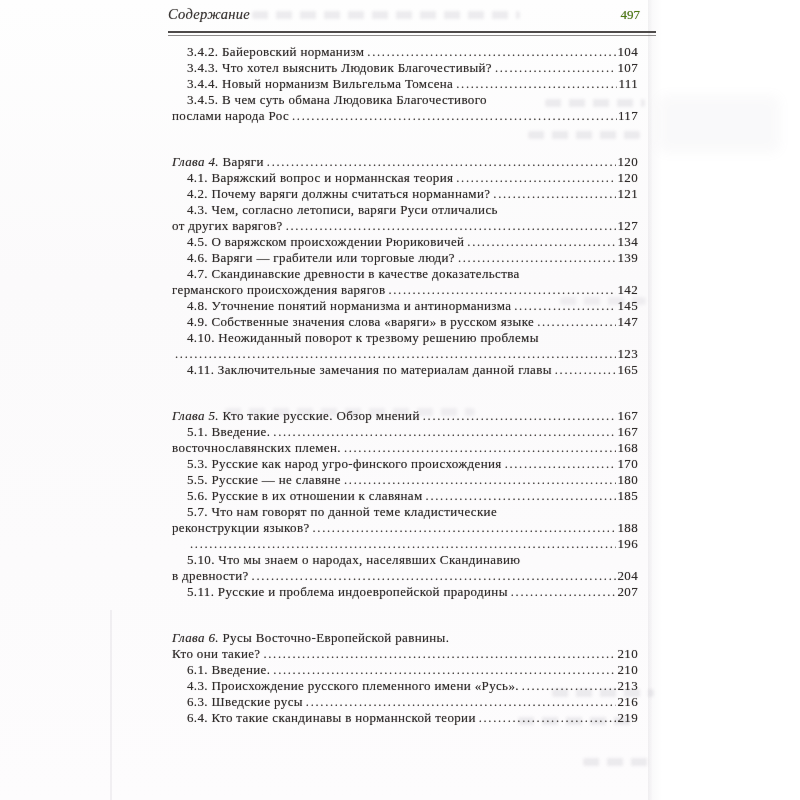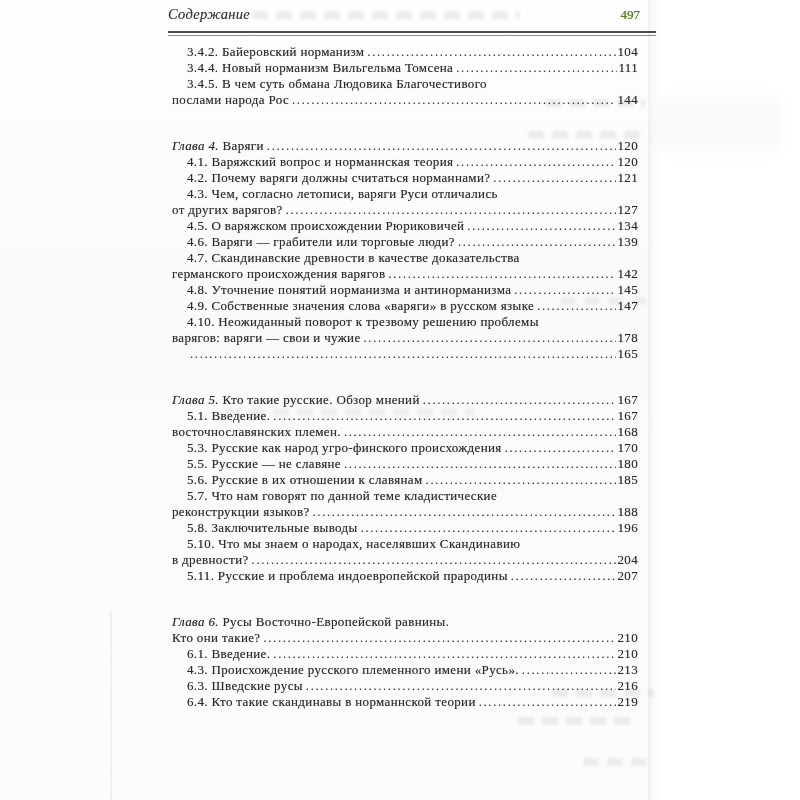--- a/index.html
+++ b/index.html
@@ -139,31 +139,36 @@
     <div class="r2"></div>
   </div>
 
   <div class="toc" id="toc">
       <div class="row ind">
         <span class="txt">3.4.2. Байеровский норманизм</span>
         <span class="leader"></span>
         <span class="pg">104</span>
       </div>
       <div class="row ind">
+        <span class="txt">3.4.3. Что хотел выяснить Людовик Благочестивый?</span>
+        <span class="leader"></span>
+        <span class="pg">107</span>
+      </div>
+      <div class="row ind">
         <span class="txt">3.4.4. Новый норманизм Вильгельма Томсена</span>
         <span class="leader"></span>
         <span class="pg">111</span>
       </div>
       <div class="row ind">
         <span class="txt">3.4.5. В чем суть обмана Людовика Благочестивого</span>
       </div>
       <div class="row">
         <span class="txt">послами народа Рос</span>
         <span class="leader"></span>
-        <span class="pg">144</span>
+        <span class="pg">117</span>
       </div>
       <div class="row gap">
         <span class="chap">Глава 4.&nbsp;</span>
         <span class="txt">Варяги</span>
         <span class="leader"></span>
         <span class="pg">120</span>
       </div>
       <div class="row ind">
         <span class="txt">4.1. Варяжский вопрос и норманнская теория</span>
         <span class="leader"></span>
@@ -207,25 +212,25 @@
       </div>
       <div class="row ind">
         <span class="txt">4.9. Собственные значения слова «варяги» в русском языке</span>
         <span class="leader"></span>
         <span class="pg">147</span>
       </div>
       <div class="row ind">
         <span class="txt">4.10. Неожиданный поворот к трезвому решению проблемы</span>
       </div>
       <div class="row">
-        <span class="txt">варягов: варяги — свои и чужие</span>
-        <span class="leader"></span>
-        <span class="pg">178</span>
-      </div>
-      <div class="row ind">
+        <span class="leader"></span>
+        <span class="pg">123</span>
+      </div>
+      <div class="row ind">
+        <span class="txt">4.11. Заключительные замечания по материалам данной главы</span>
         <span class="leader"></span>
         <span class="pg">165</span>
       </div>
       <div class="row gap">
         <span class="chap">Глава 5.&nbsp;</span>
         <span class="txt">Кто такие русские. Обзор мнений</span>
         <span class="leader"></span>
         <span class="pg">167</span>
       </div>
       <div class="row ind">
@@ -255,21 +260,20 @@
       </div>
       <div class="row ind">
         <span class="txt">5.7. Что нам говорят по данной теме кладистические</span>
       </div>
       <div class="row">
         <span class="txt">реконструкции языков?</span>
         <span class="leader"></span>
         <span class="pg">188</span>
       </div>
       <div class="row ind">
-        <span class="txt">5.8. Заключительные выводы</span>
         <span class="leader"></span>
         <span class="pg">196</span>
       </div>
       <div class="row ind">
         <span class="txt">5.10. Что мы знаем о народах, населявших Скандинавию</span>
       </div>
       <div class="row">
         <span class="txt">в древности?</span>
         <span class="leader"></span>
         <span class="pg">204</span>

